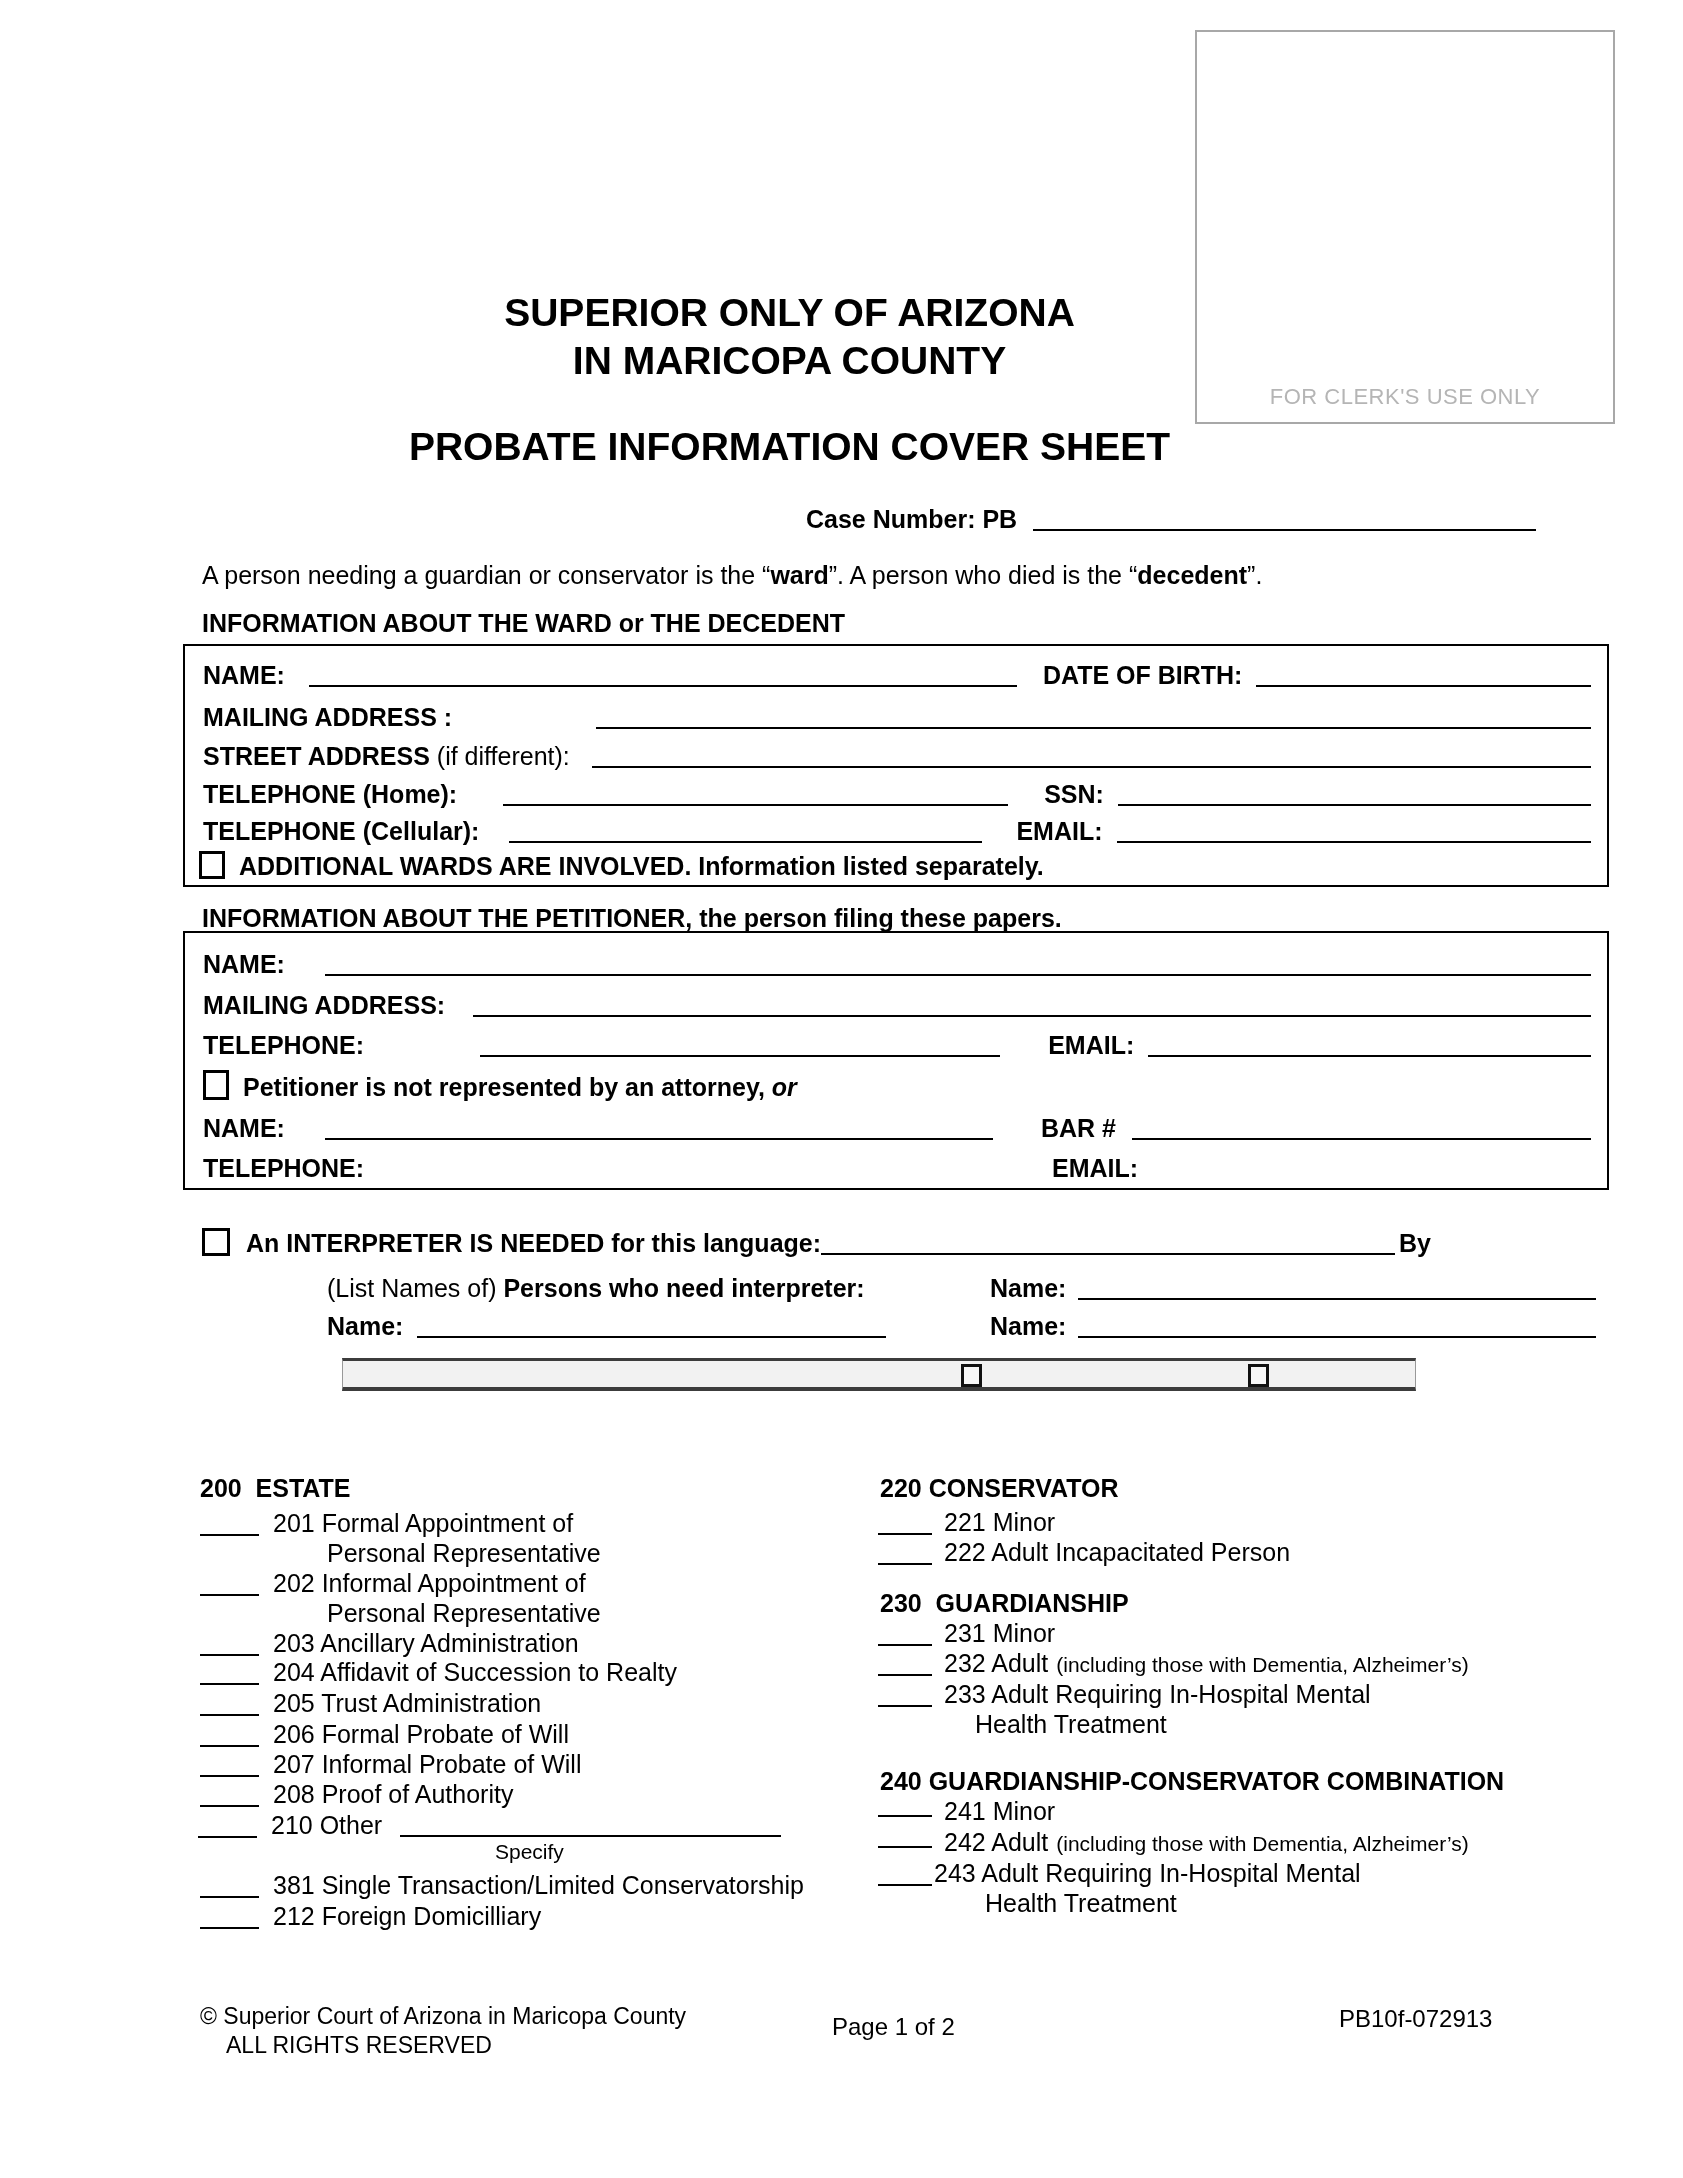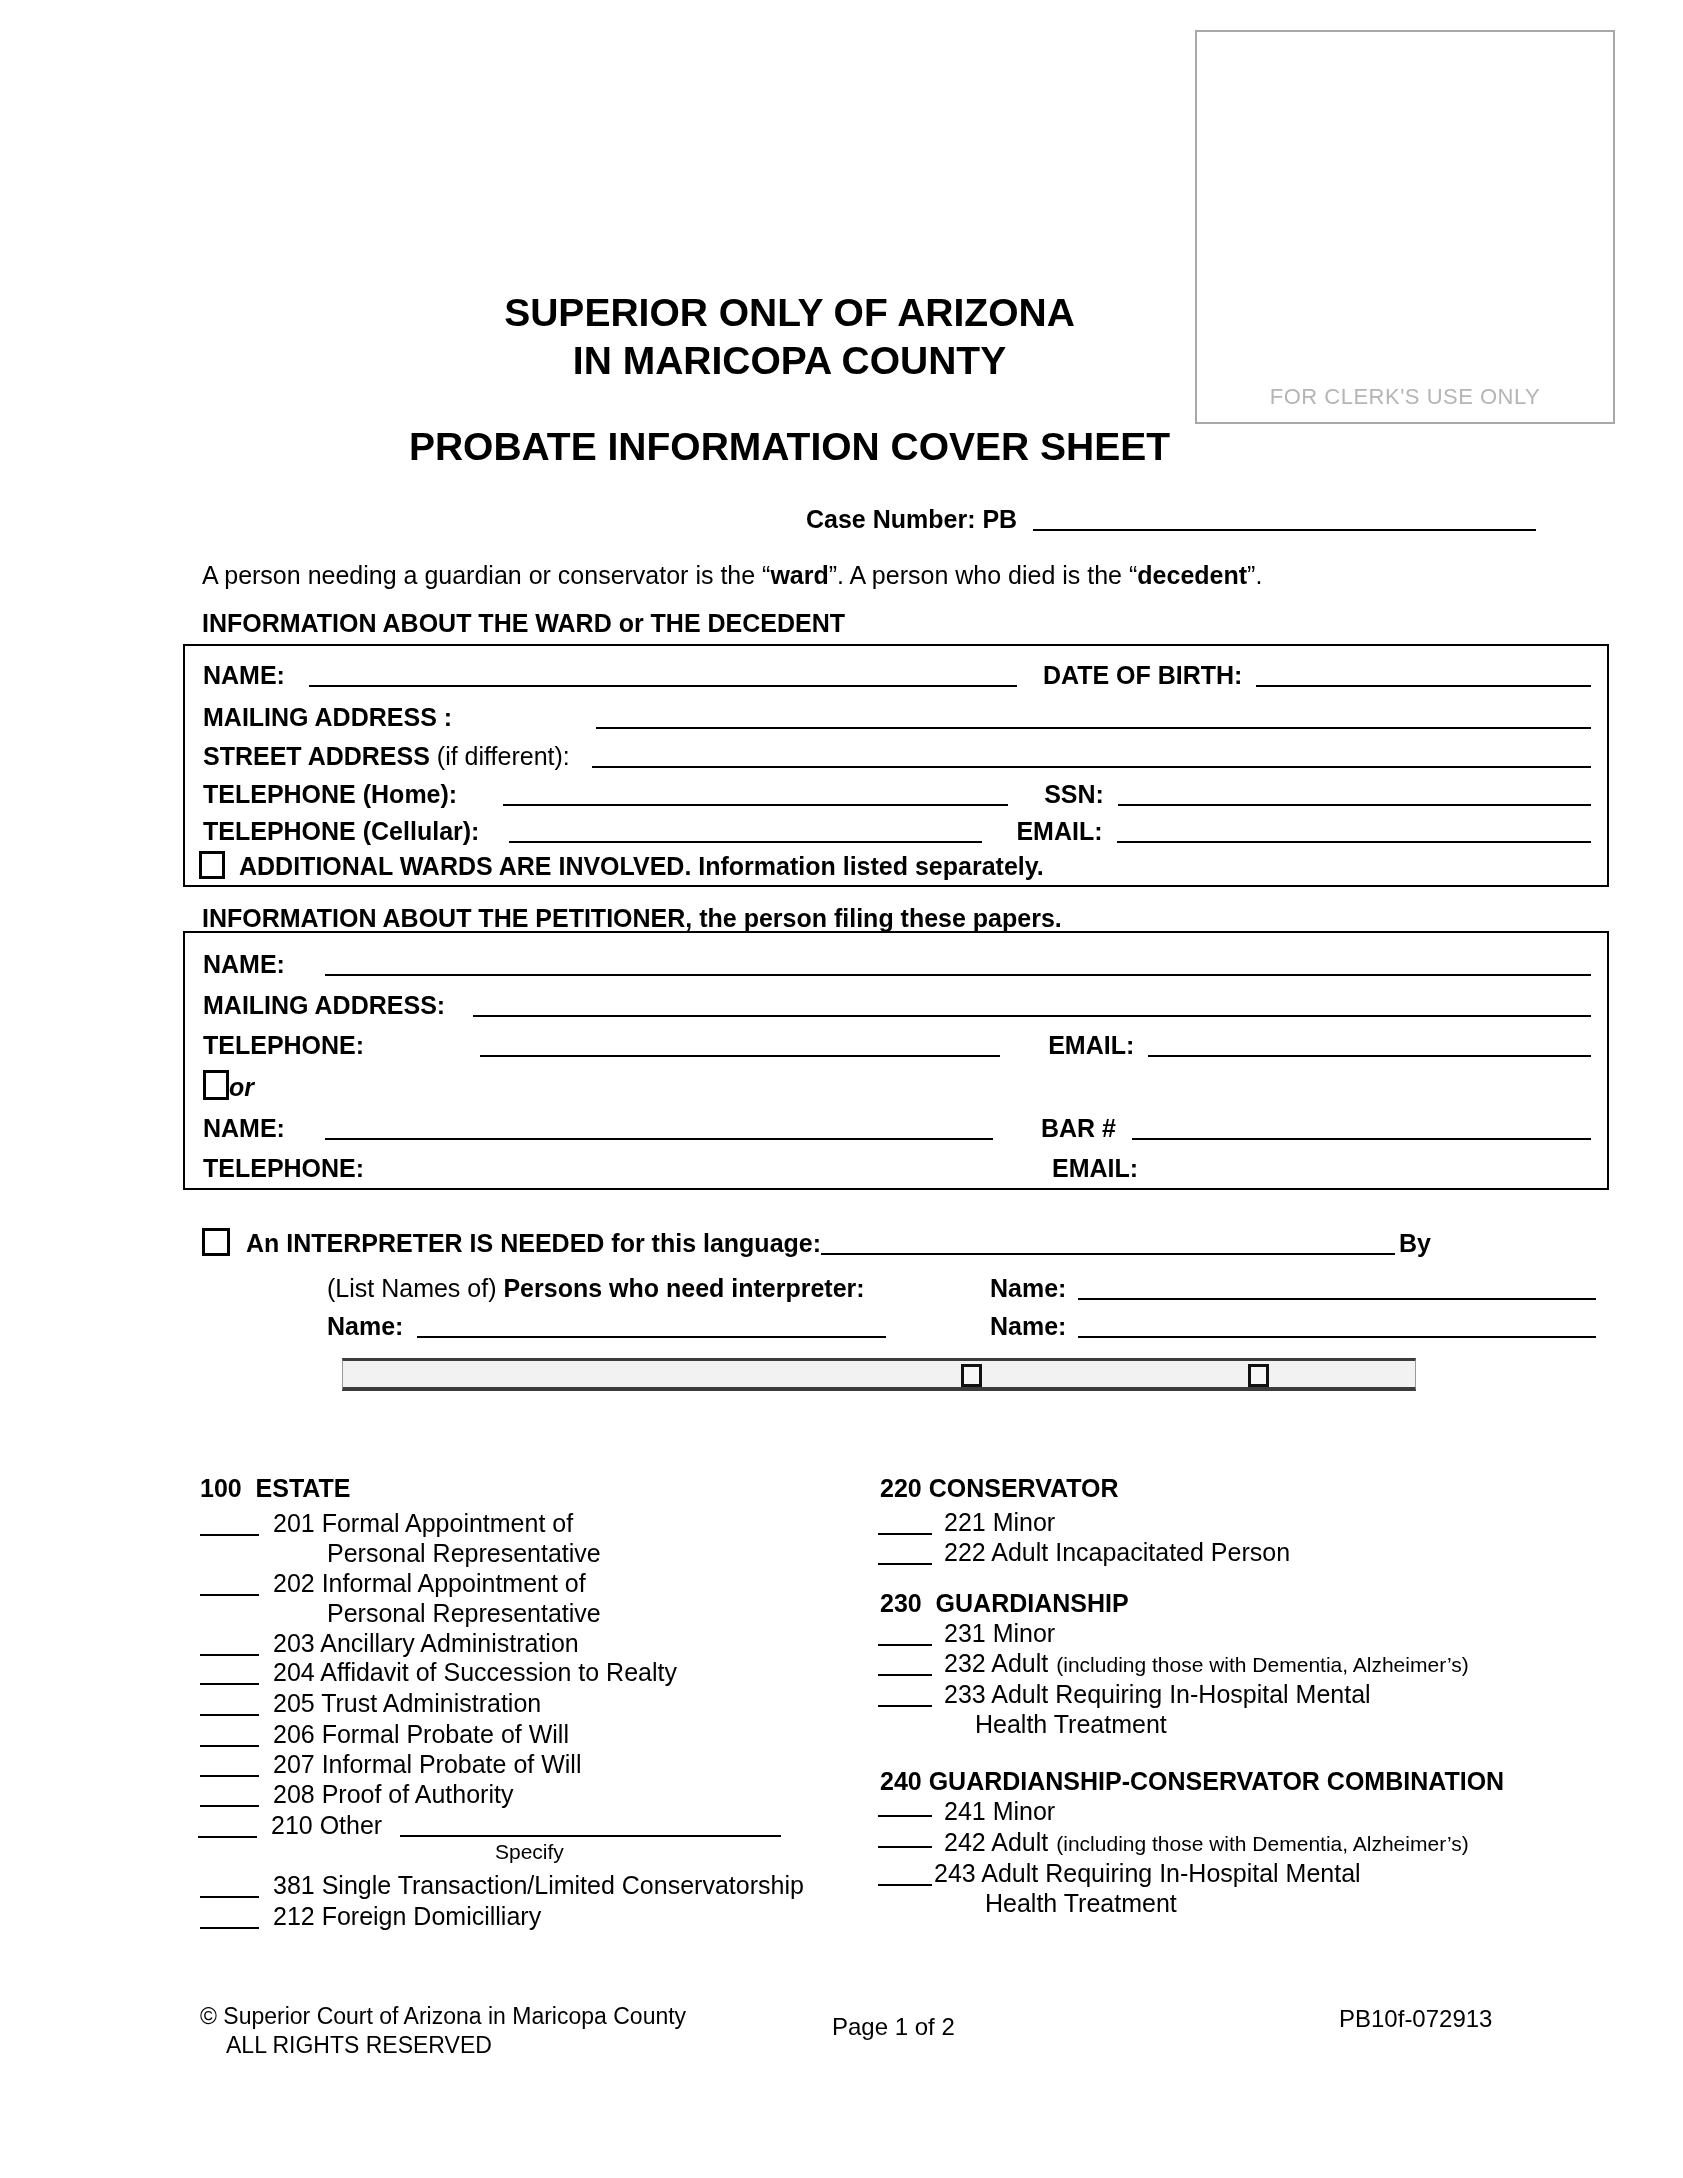--- a/index.html
+++ b/index.html
@@ -118,20 +118,21 @@
       <span class="bl grow" style="margin-left:28px;"></span>
     </div>
     <div class="row" style="left:18px; right:16px; top:97px;">
       <span class="b">TELEPHONE:</span>
       <span class="bl" style="width:520px; margin-left:116px;"></span>
       <span class="b" style="margin-left:48px;">EMAIL:</span>
       <span class="bl grow" style="margin-left:14px;"></span>
     </div>
     <div class="row" style="left:18px; right:16px; top:139px;">
       <span class="cb" style="height:24px;"></span>
+      <span class="b" style="margin-left:14px;">Petitioner is not represented by an attorney, </span>
       <span class="b i">or</span>
     </div>
     <div class="row" style="left:18px; right:16px; top:180px;">
       <span class="b">NAME:</span>
       <span class="bl" style="width:668px; margin-left:40px;"></span>
       <span class="b" style="margin-left:48px;">BAR #</span>
       <span class="bl grow" style="margin-left:16px;"></span>
     </div>
     <div class="row" style="left:18px; right:16px; top:220px;">
       <span class="b">TELEPHONE:</span>
@@ -161,21 +162,21 @@
     <span class="b">Name:</span>
     <span class="bl grow" style="margin-left:12px;"></span>
   </div>
 
   <div class="graybar">
     <span class="cb2" style="left:618px;"></span>
     <span class="cb2" style="left:905px;"></span>
   </div>
 
 
-  <div class="row b" style="left:200px; top:1473px;">100  ESTATE</div>
+  <div class="row b" style="left:200px; top:1473px;">200  ESTATE</div>
 
   <div class="row" style="left:200px; top:1508px;">
     <span class="nbl"></span>
     <span>201 Formal Appointment of</span>
   </div>
   <div class="row" style="left:327px; top:1538px;">Personal Representative</div>
   <div class="row" style="left:200px; top:1568px;">
     <span class="nbl"></span>
     <span>202 Informal Appointment of</span>
   </div>

